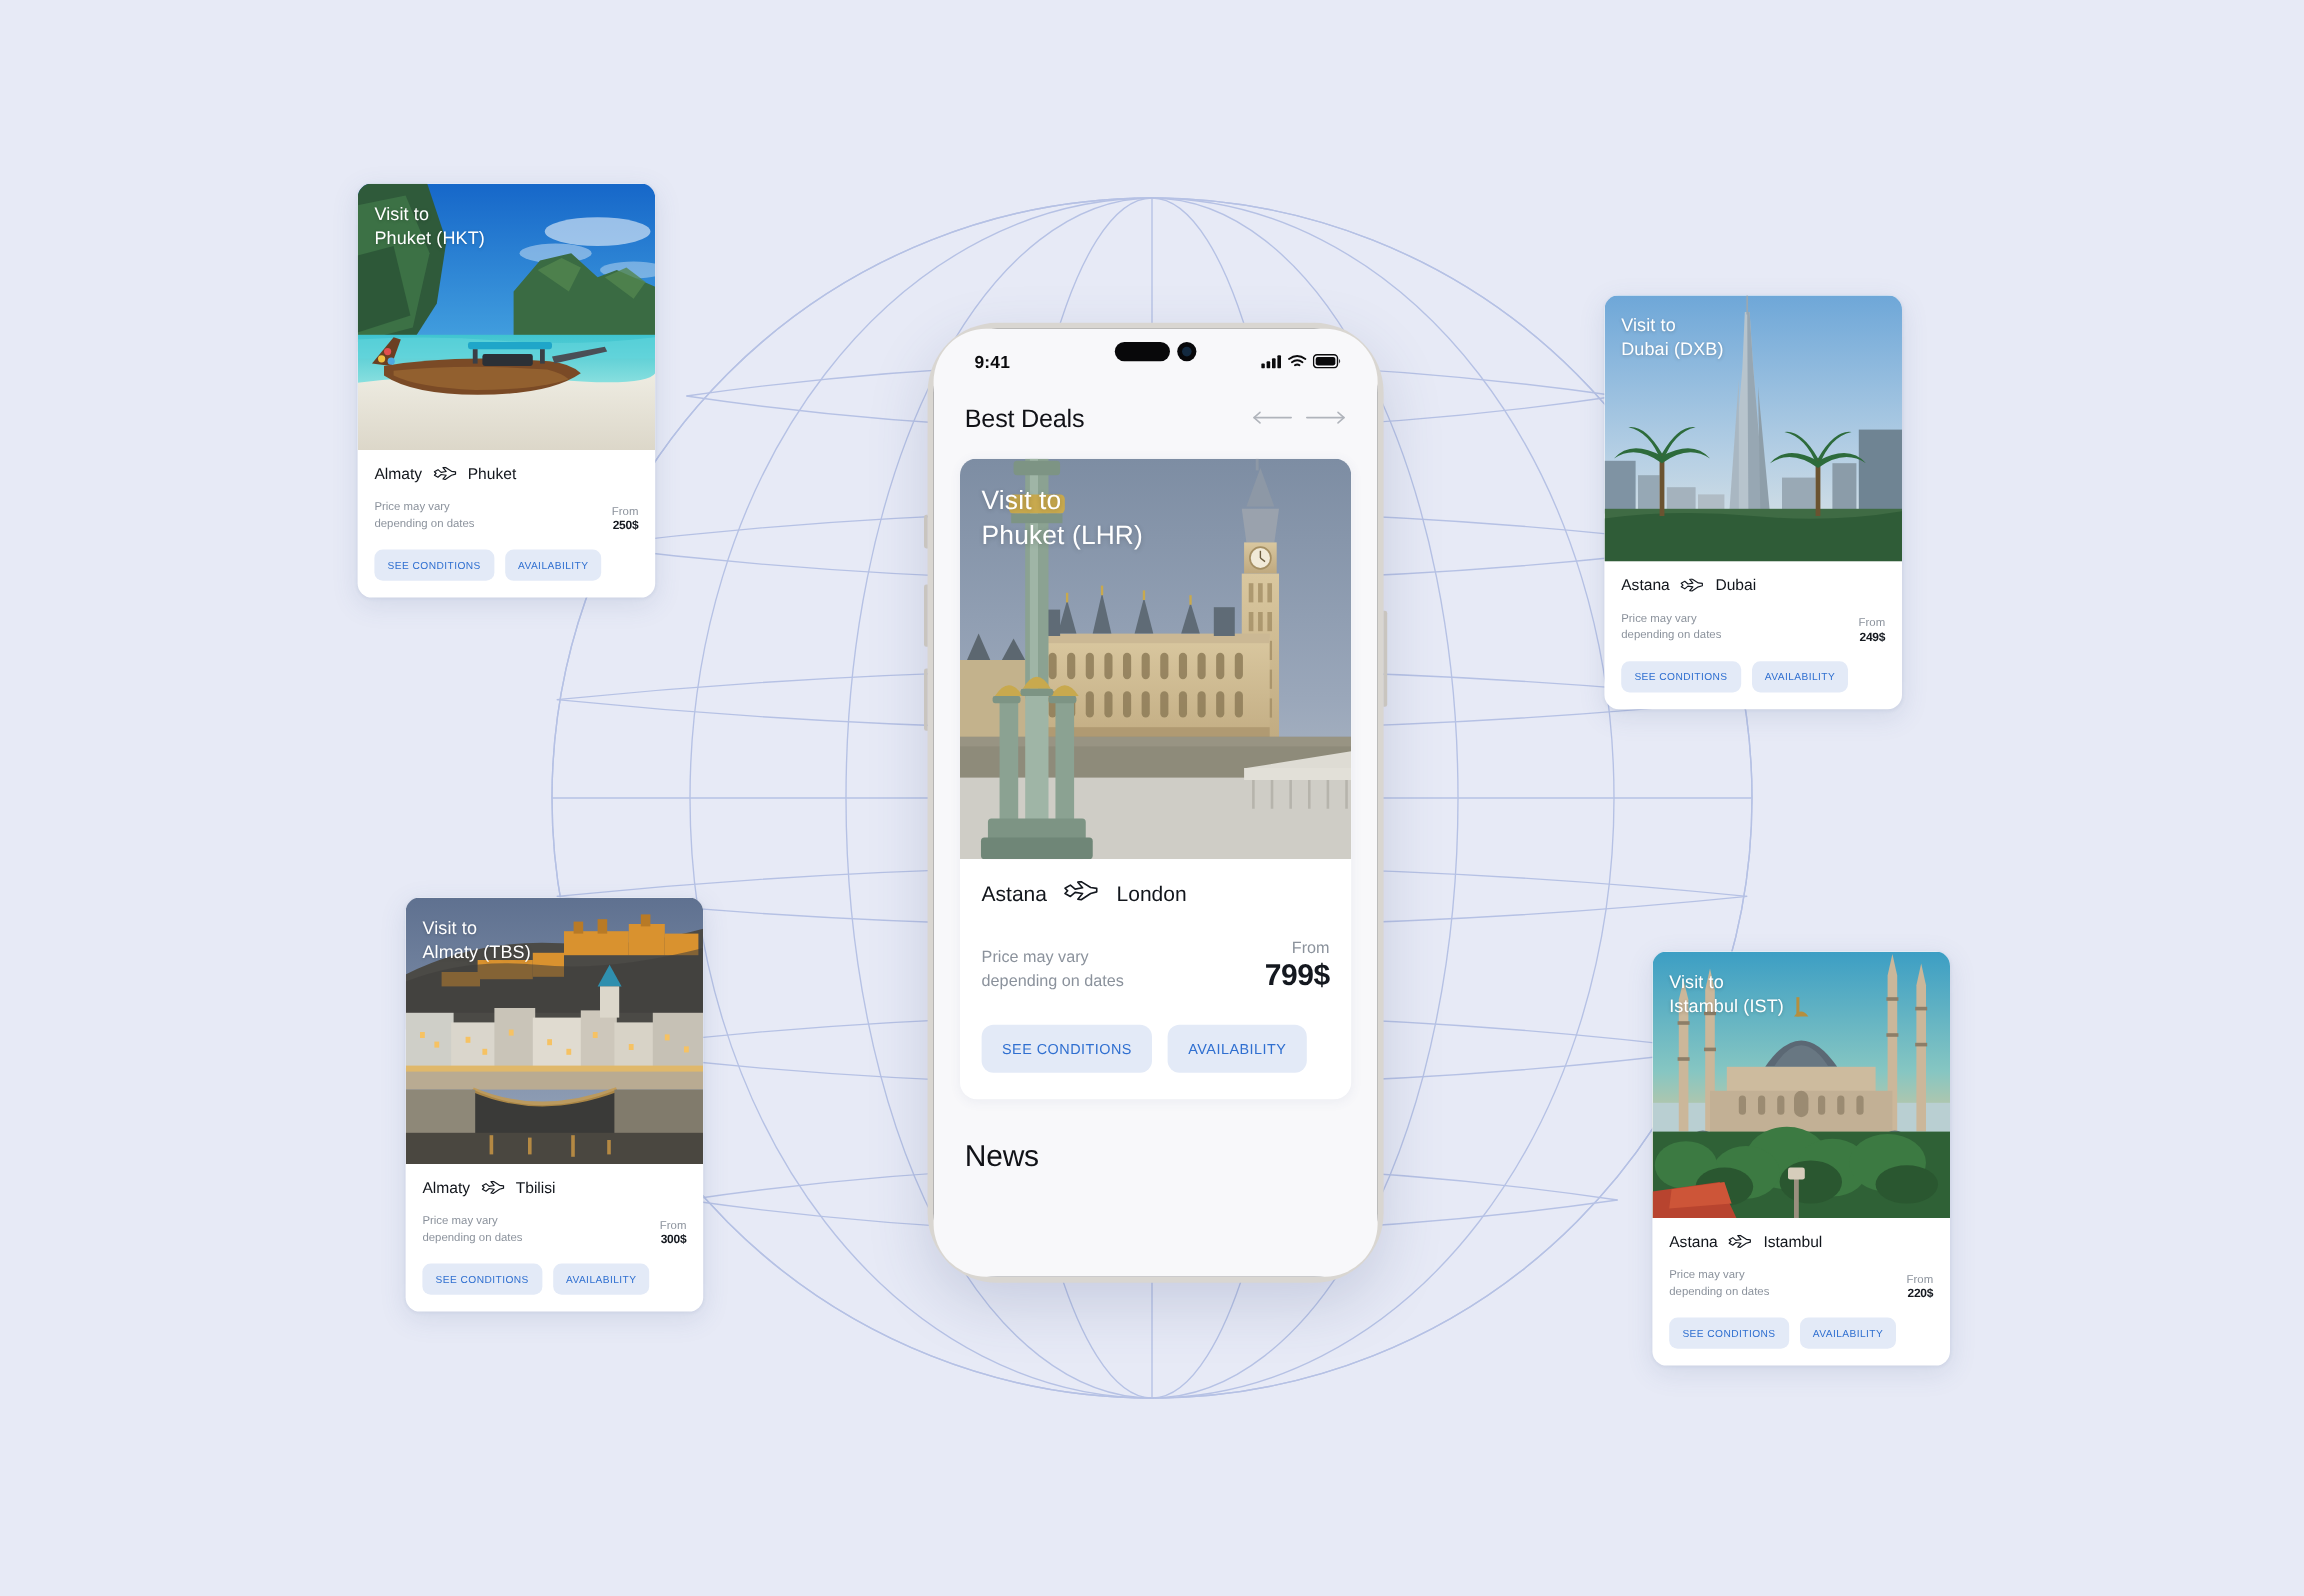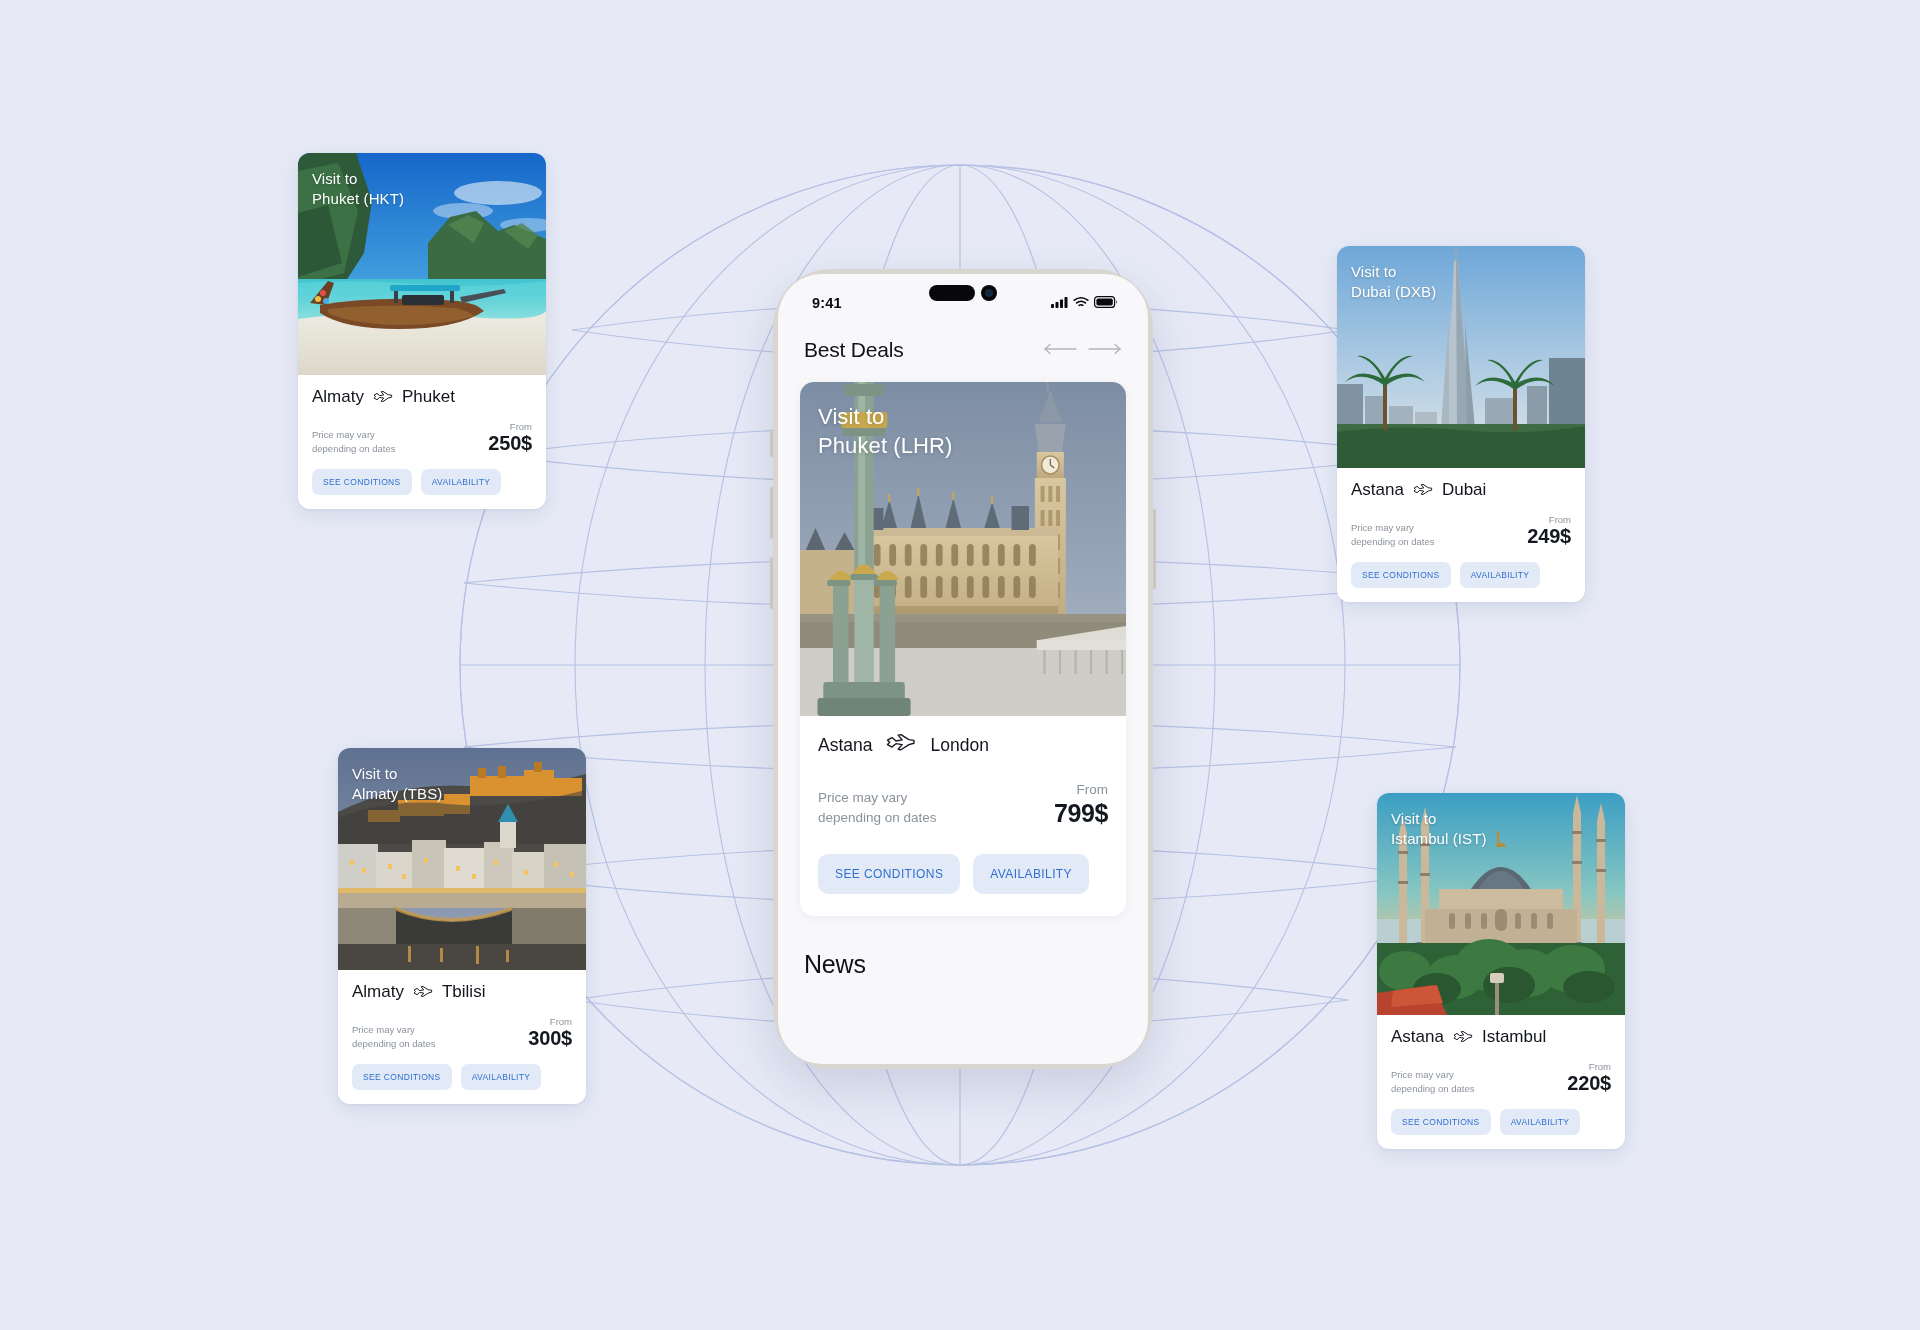--- a/index.html
+++ b/index.html
@@ -42,34 +42,34 @@
     color: #ffffff;
     font-size: 15px;
     line-height: 1.32;
     letter-spacing: 0.1px;
     text-shadow: 0 1px 3px rgba(0,0,0,0.22);
     z-index: 3;
   }
   .card-body { padding: 12px 14px 14px 14px; }
   .route-row {
     display: flex; align-items: center; gap: 9px;
-    font-size: 17px; color: #12161c;
+    font-size: 13px; color: #12161c;
     margin-bottom: 14px;
   }
   .route-row .plane-icon { display: flex; align-items: center; }
   .price-row {
     display: flex; justify-content: space-between; align-items: flex-end;
     margin-bottom: 14px;
   }
   .price-note {
     font-size: 9.5px; color: #8b929c; line-height: 1.45; max-width: 120px;
   }
   .price-block { text-align: right; }
   .price-from { font-size: 9.5px; color: #8b929c; line-height: 1.2; }
-  .price-value { font-size: 20px; font-weight: 700; color: #14181f; letter-spacing: -0.2px; }
+  .price-value { font-size: 10px; font-weight: 700; color: #14181f; letter-spacing: -0.2px; }
   .btn-row { display: flex; gap: 9px; }
   .pill-btn {
     background: #e3eaf7;
     color: #2f6fd0;
     border: none;
     border-radius: 7px;
     font-family: "Liberation Sans", sans-serif;
     font-size: 8.5px;
     letter-spacing: 0.35px;
     padding: 8px 11px;

